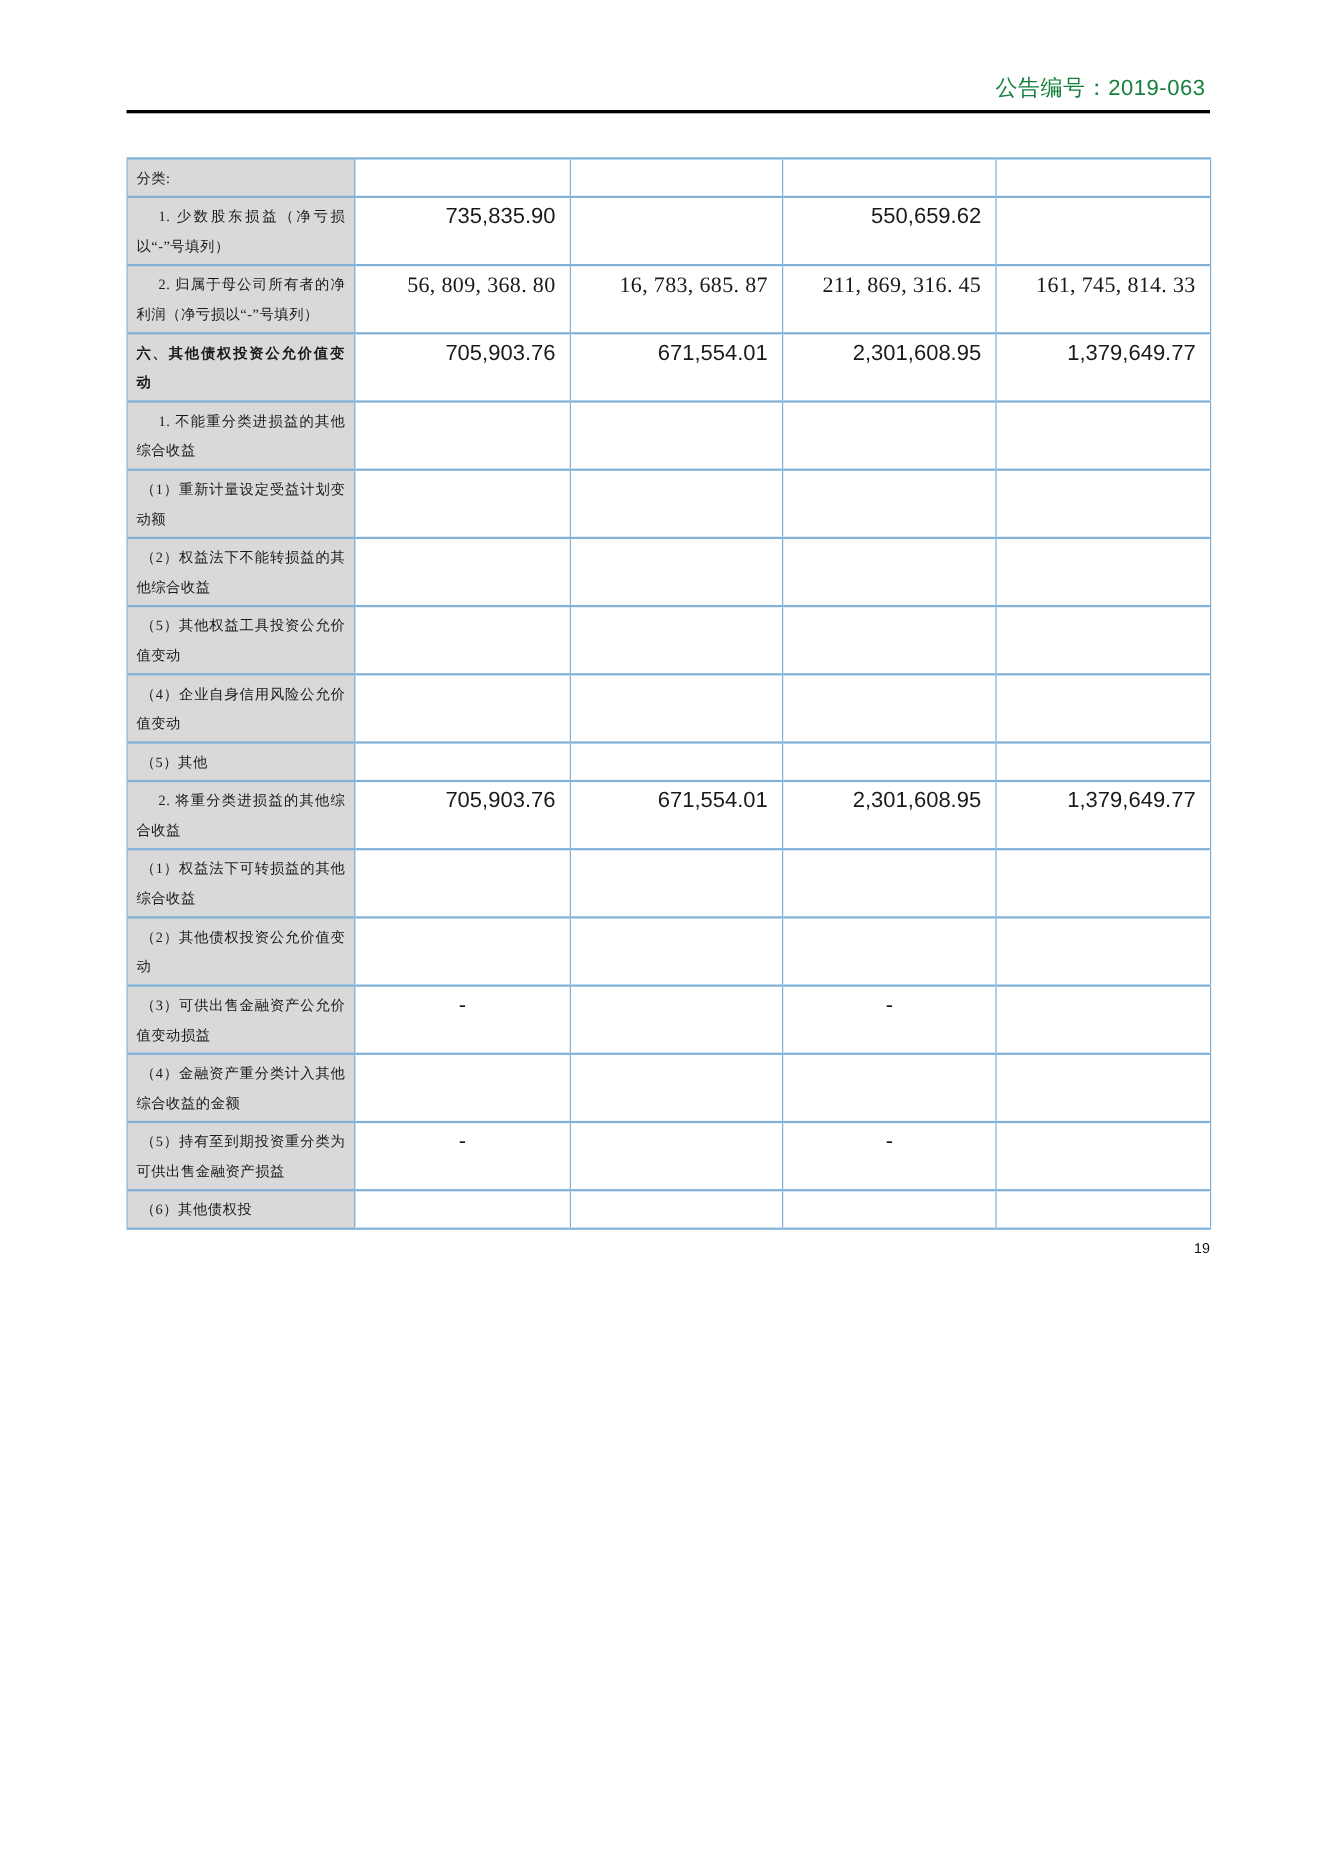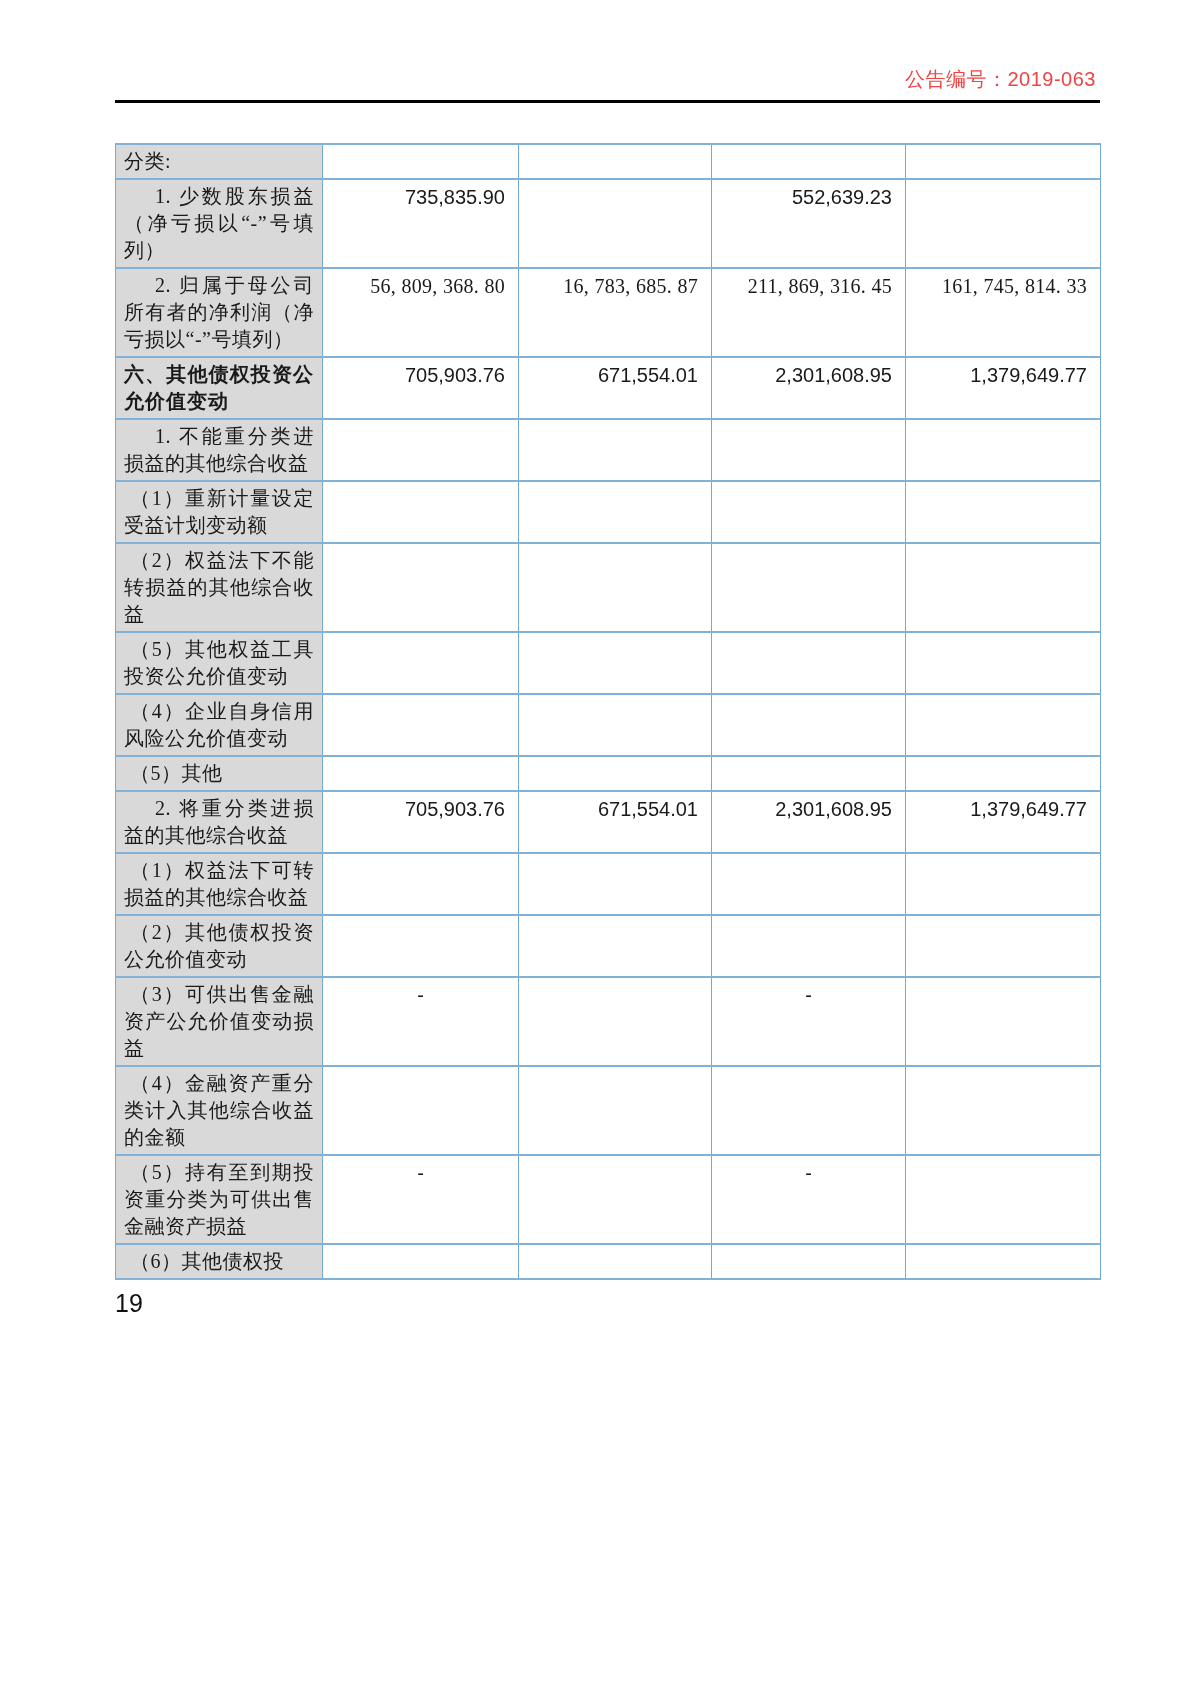--- a/index.html
+++ b/index.html
@@ -5,57 +5,57 @@
   html,body{margin:0;padding:0;background:#ffffff;}
   body{
     width:1200px;height:1696px;position:relative;
     font-family:"Liberation Serif","DejaVu Serif",serif;
     color:#1a1a1a;overflow:hidden;
   }
   .page{box-sizing:border-box;padding:66px 100px 0 115px;}
   .header-line{
     text-align:right;
     font-family:"Liberation Sans","DejaVu Sans",sans-serif;
-    font-size:20px;letter-spacing:0.5px;color:#ef4444;
+    font-size:20px;letter-spacing:0.5px;color:#15803d;
     padding-right:4px;
   }
   .divider{border-bottom:3px solid #000;margin-top:7px;width:985px;}
   table.fin{
     border-collapse:collapse;table-layout:fixed;
     width:985px;margin-top:40px;
   }
   table.fin td{
     border-left:1px solid #74a9d6;border-right:1px solid #74a9d6;
     border-top:2px solid #7fb1d9;border-bottom:2px solid #7fb1d9;
     vertical-align:top;box-sizing:border-box;
   }
   td.label{
     background:#d9d9d9;
-    font-size:20px;line-height:27px;letter-spacing:0.5px;
+    font-size:13px;line-height:27px;letter-spacing:0.5px;
     padding:3px 8px;
     text-align:justify;text-justify:inter-character;
   }
   td.val{
     font-family:"Liberation Sans","DejaVu Sans",sans-serif;
     font-size:20px;line-height:27px;
     text-align:right;padding:4px 13px 3px 6px;
   }
   tr.serif-nums td.val{
     font-family:"Liberation Serif","DejaVu Serif",serif;
     letter-spacing:0.3px;
     margin-top:16px;
   }
   td.val.dash{text-align:center;padding-right:6px;}
   tr.section td.label{font-weight:700;letter-spacing:1px;}
   tr.num td.label{text-indent:1.55em;margin-top:14px;}
   tr.paren td.label{text-indent:0.3em;}
   .page-number{
-    width:985px;text-align:left;
+    width:985px;text-align:right;
     font-family:"Liberation Sans","DejaVu Sans",sans-serif;
-    font-size:25px;margin-top:9px;color:#111;
+    font-size:13px;margin-top:9px;color:#111;
   }
 </style>
 </head>
 <body>
 
 <div class="page">
 
   <div class="header-line">公告编号：2019-063</div>
 
   <div class="divider"></div>
@@ -73,21 +73,21 @@
           <td class="label">分类:</td>
           <td class="val"></td>
           <td class="val"></td>
           <td class="val"></td>
           <td class="val"></td>
         </tr>
         <tr class="row num">
           <td class="label">1. 少数股东损益（净亏损以“-”号填列）</td>
           <td class="val">735,835.90</td>
           <td class="val"></td>
-          <td class="val">552,639.23</td>
+          <td class="val">550,659.62</td>
           <td class="val"></td>
         </tr>
         <tr class="row num serif-nums">
           <td class="label">2. 归属于母公司所有者的净利润（净亏损以“-”号填列）</td>
           <td class="val">56, 809, 368. 80</td>
           <td class="val">16, 783, 685. 87</td>
           <td class="val">211, 869, 316. 45</td>
           <td class="val">161, 745, 814. 33</td>
         </tr>
         <tr class="row section">

